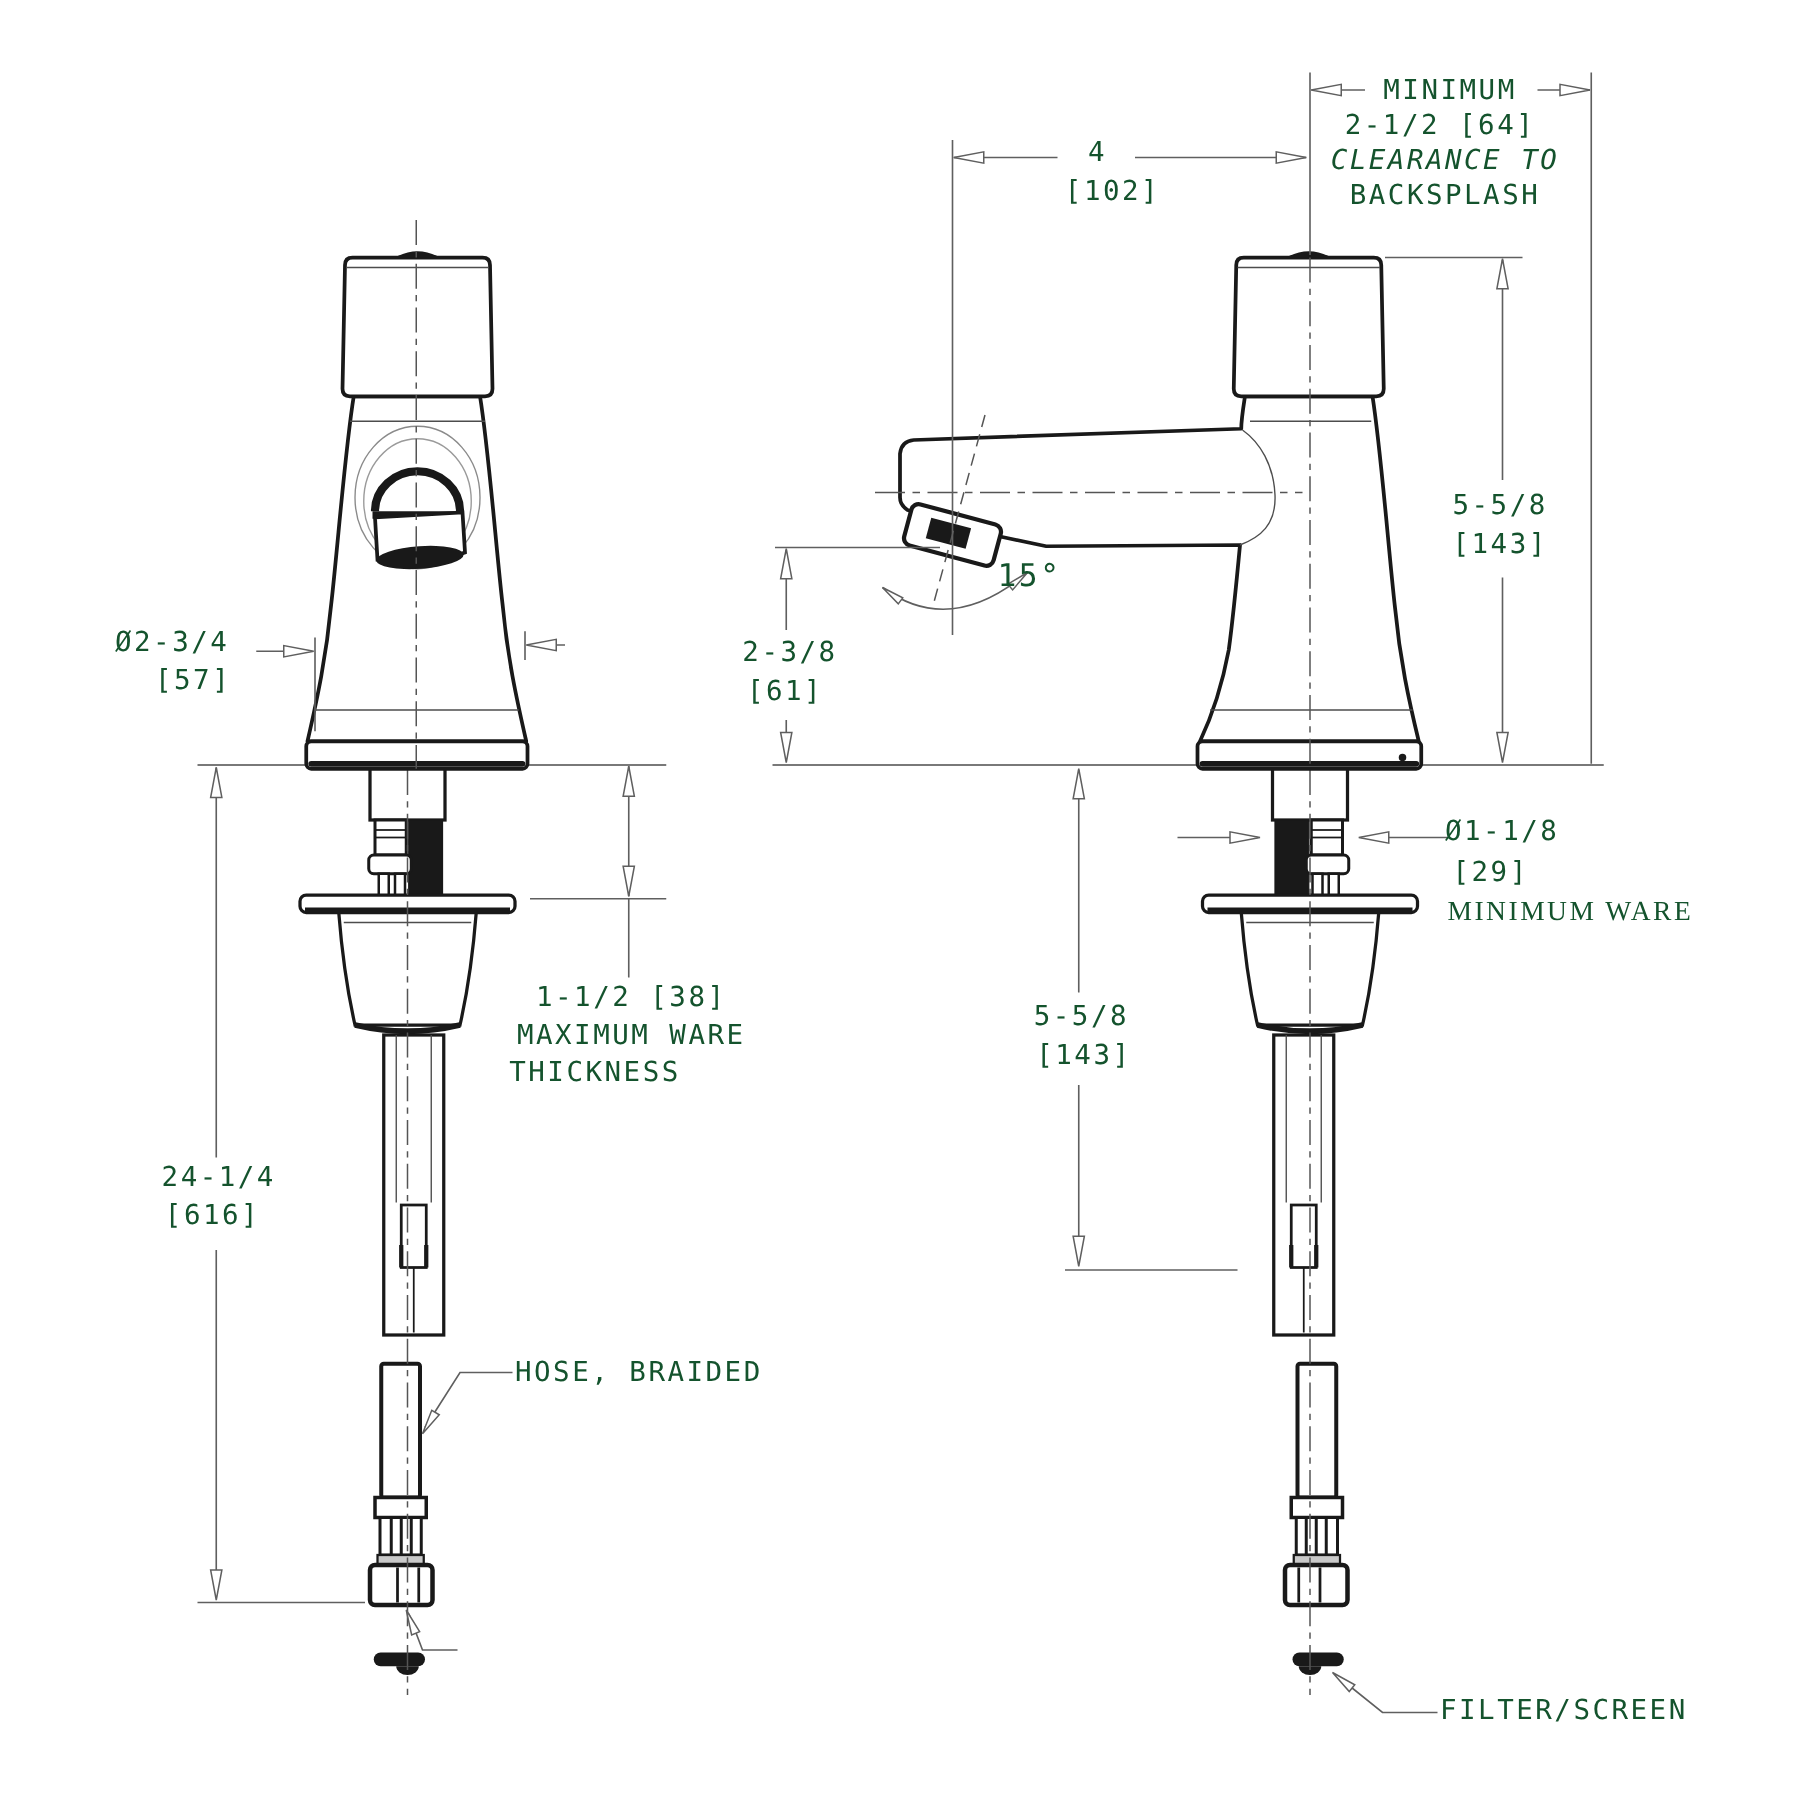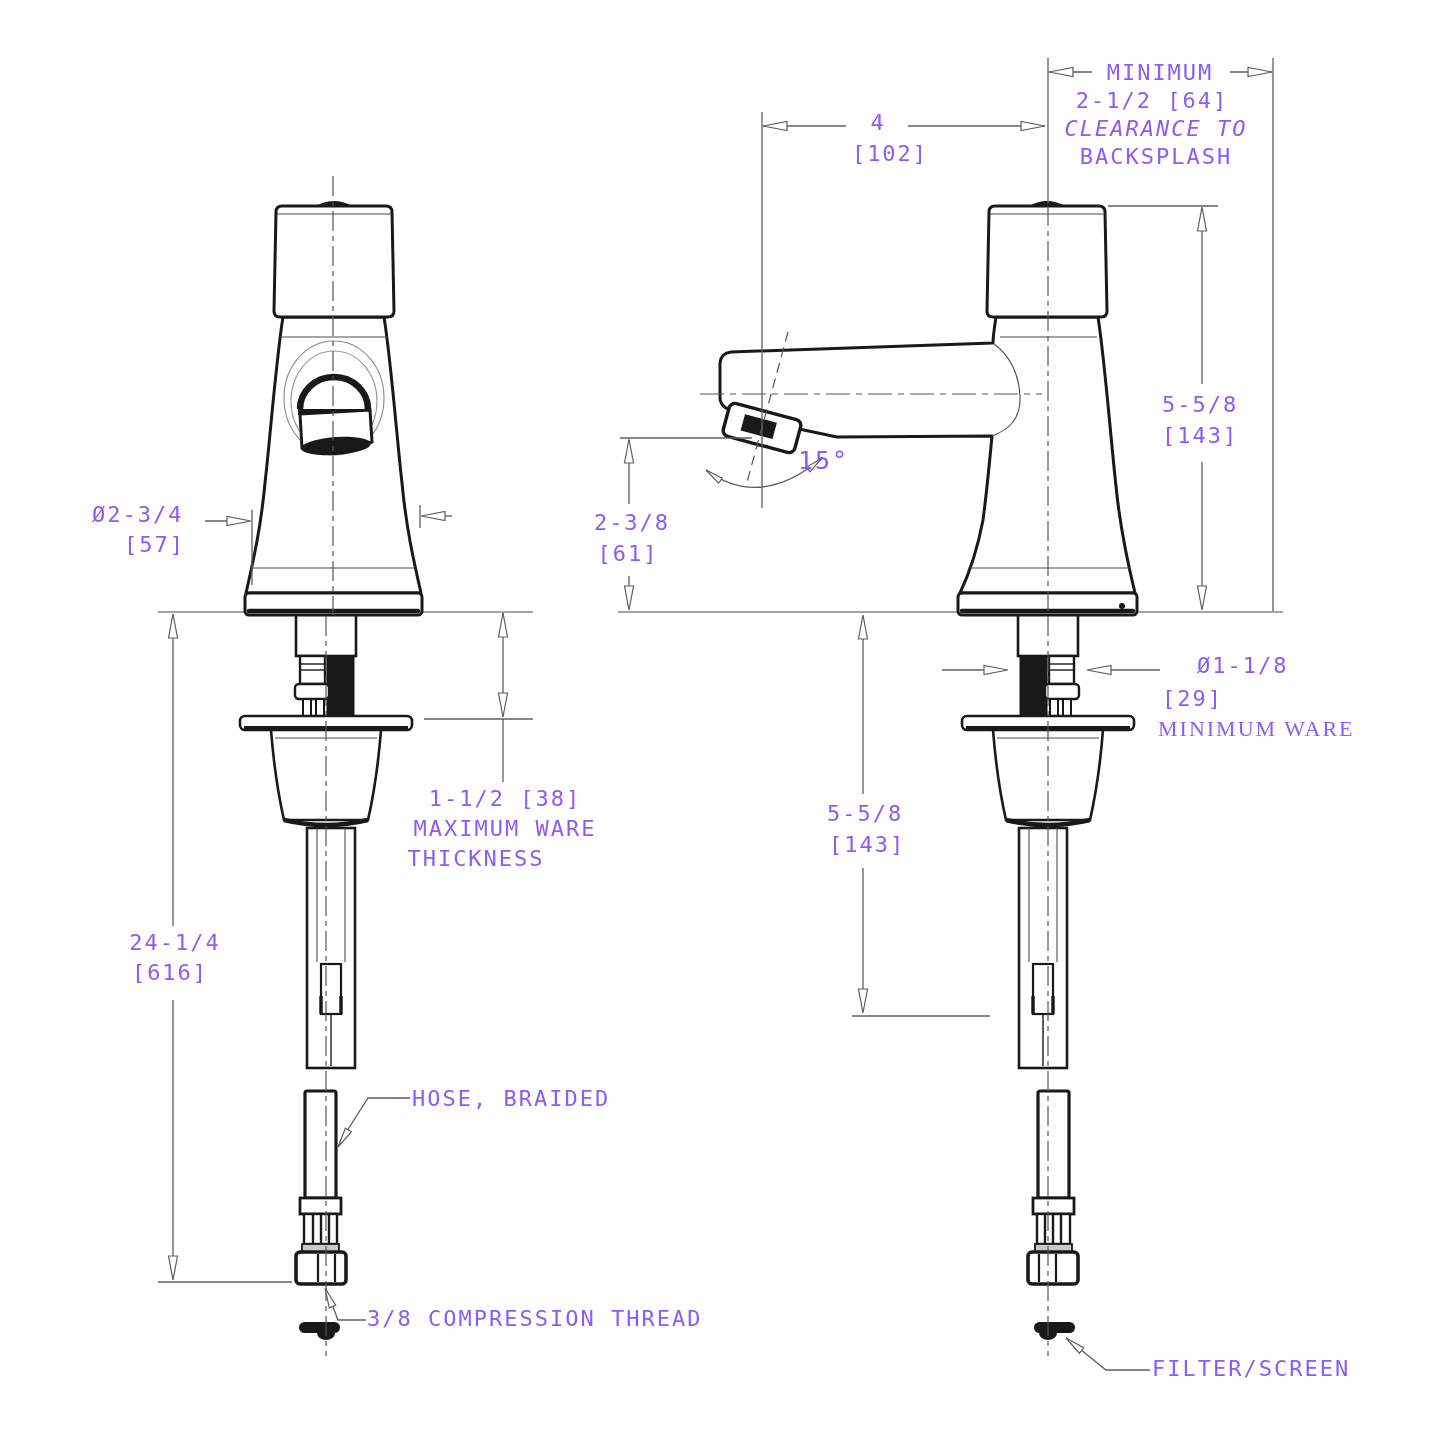--- a/index.html
+++ b/index.html
@@ -1,20 +1,20 @@
 <!DOCTYPE html>
 <html><head>
 <meta charset="utf-8">
 <style>
   html,body{margin:0;padding:0;background:#fff;}
   #page{position:relative;width:1445px;height:1445px;background:#fff;overflow:hidden;
         font-family:"DejaVu Sans Mono","Liberation Mono",monospace;}
   svg{position:absolute;left:0;top:0;}
   .lbl{position:absolute;font-size:22px;line-height:1.18;letter-spacing:2px;
-       color:#8b5cf6;white-space:nowrap;}
+       color:#14532d;white-space:nowrap;}
   .ctr{transform:translateX(-50%);}
   .big{font-size:25px;}
   .outline{fill:#fff;stroke:#191919;stroke-width:3;stroke-linejoin:round;}
   .thin{stroke:#4d4d4d;stroke-width:1.1;fill:none;}
   .heavy{stroke:#191919;stroke-width:4.6;fill:none;stroke-linecap:round;}
   .dim{stroke:#5f5f5f;stroke-width:1.3;fill:none;}
   .arr{fill:#fff;stroke:#5f5f5f;stroke-width:1.2;}
   .cl{stroke:#555;stroke-width:1.2;fill:none;stroke-dasharray:20 5 5 5;}
 </style>
 </head>
@@ -201,28 +201,27 @@
 
 <div class="lbl ctr" style="left:632px;top:510px;">2-3/8</div>
 <div class="lbl ctr" style="left:628px;top:541px;">[61]</div>
 
 <div class="lbl" style="left:92px;top:502px;">Ø2-3/4</div>
 <div class="lbl" style="left:124px;top:532px;">[57]</div>
 
 <div class="lbl" style="left:827px;top:801px;">5-5/8</div>
 <div class="lbl" style="left:829px;top:832px;">[143]</div>
 
-<div class="lbl" style="left:1156px;top:653px;margin-left:41px;">Ø1-1/8</div>
+<div class="lbl" style="left:1156px;top:653px;">Ø1-1/8</div>
 <div class="lbl" style="left:1162px;top:686px;">[29]</div>
 <div class="lbl" style="left:1158px;top:716px;font-family:Liberation Serif, serif;">MINIMUM WARE</div>
 
 <div class="lbl ctr" style="left:505px;top:786px;">1-1/2 [38]</div>
 <div class="lbl ctr" style="left:505px;top:816px;">MAXIMUM WARE</div>
 <div class="lbl ctr" style="left:476px;top:846px;">THICKNESS</div>
 
 <div class="lbl ctr" style="left:175px;top:930px;">24-1/4</div>
 <div class="lbl ctr" style="left:170px;top:960px;">[616]</div>
 
 <div class="lbl" style="left:412px;top:1086px;">HOSE, BRAIDED</div>
-<div class="lbl" style="left:367px;top:1306px;">3/8 COMPRESSION THREAD</div>
 <div class="lbl" style="left:1152px;top:1356px;">FILTER/SCREEN</div>
 
 </div>
 
 </body></html>

